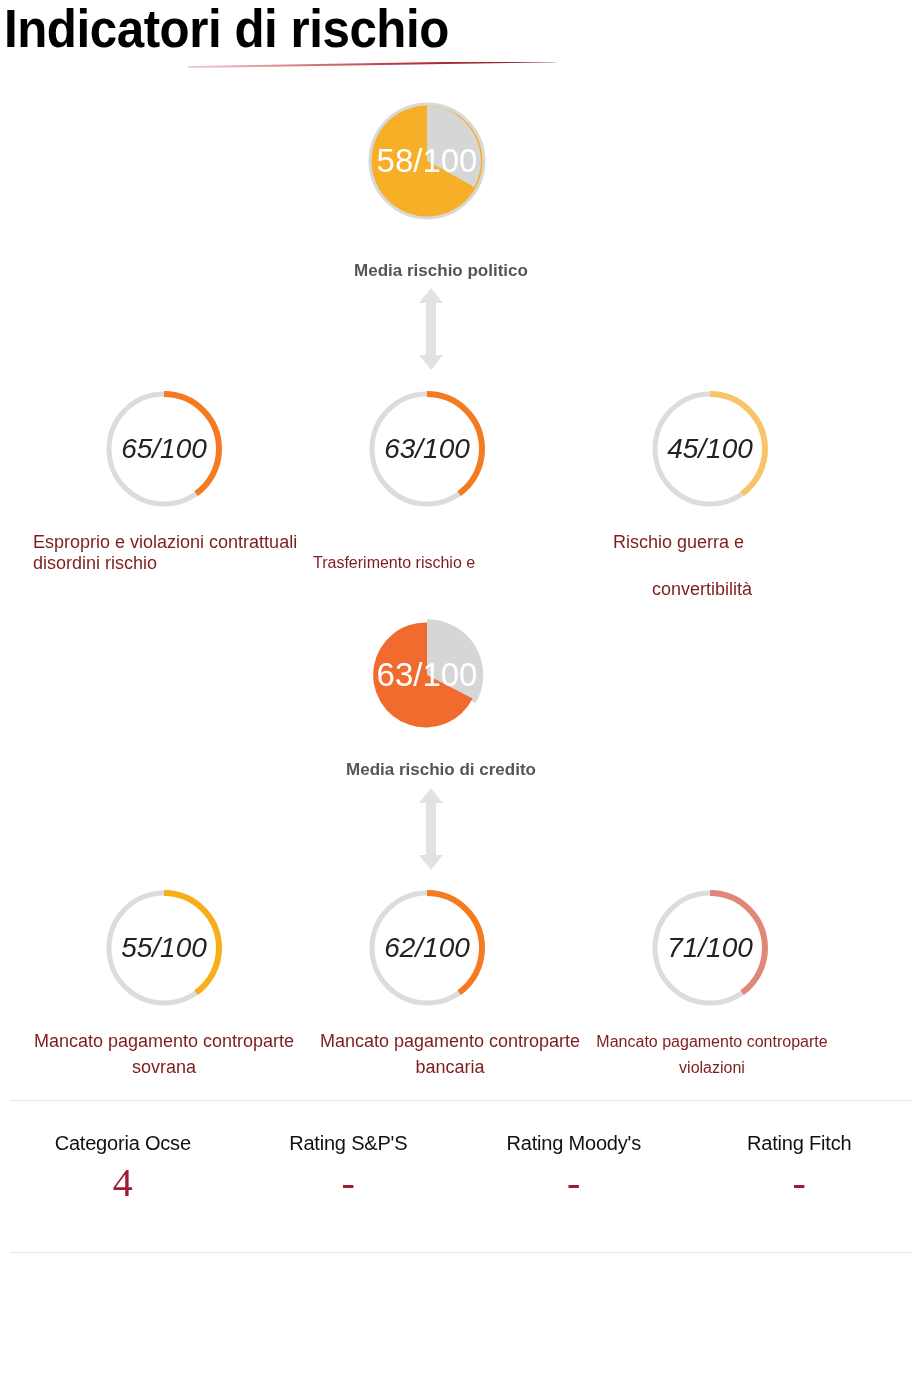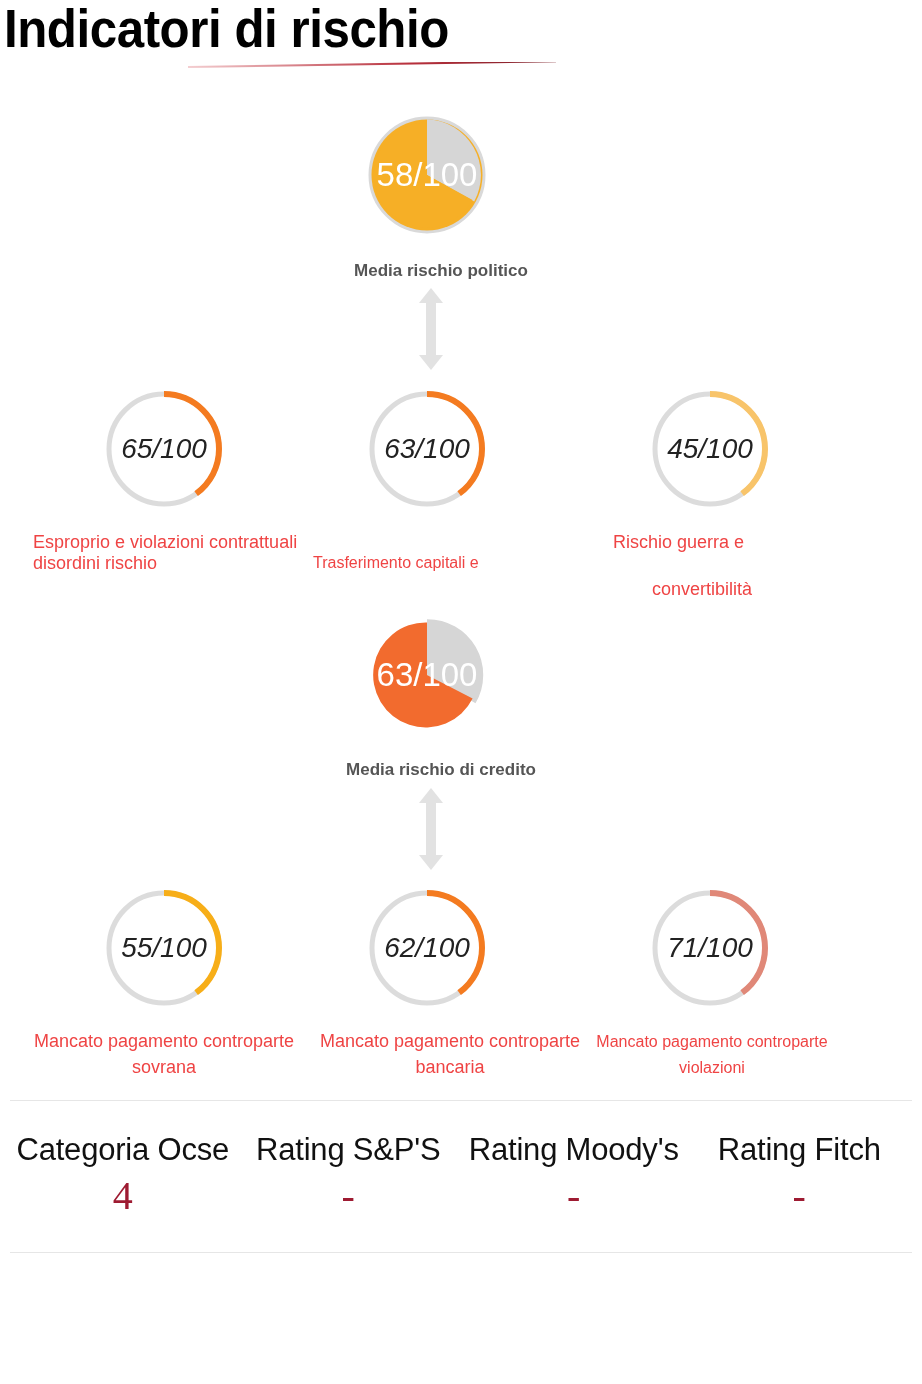--- a/index.html
+++ b/index.html
@@ -86,21 +86,21 @@
   .gauge-small .gauge-value {
     font-size: 28px;
     color: #222222;
     font-style: italic;
   }
 
   
   .lbl {
     position: absolute;
     font-family: "Liberation Sans", sans-serif;
-    color: #ef4444;
+    color: #7f1d1d;
     white-space: nowrap;
   }
   .lbl-bold {
     font-weight: bold;
     font-size: 17px;
     color: #555555;
   }
   .lbl-reg {
     font-size: 18px;
     font-weight: normal;
@@ -133,21 +133,21 @@
     height: 140px;
     display: flex;
   }
   .rating-cell {
     flex: 1 1 0;
     text-align: center;
     padding-top: 22px;
   }
   .rating-head {
     font-family: "Liberation Sans", sans-serif;
-    font-size: 31px;
+    font-size: 20px;
     color: #111111;
     letter-spacing: -0.2px;
     white-space: nowrap;
     text-align: center;
   }
   .rating-val {
     margin-top: 6px;
     font-family: "Liberation Serif", serif;
     font-size: 40px;
     line-height: 44px;
@@ -156,21 +156,21 @@
 </style>
 </head>
 <body>
 
 <div class="page-title">Indicatori di rischio</div>
 <div class="title-rule">
   <div class="bar"></div>
   <div class="bar2"></div>
 </div>
 
-<div class="gauge gauge-big" style="left:368px; top:116px; width:118px; height:118px;text-align:right;">
+<div class="gauge gauge-big" style="left:368px; top:102px; width:118px; height:118px;text-align:right;">
   <svg width="118" height="118" viewBox="0 0 118 118" aria-hidden="true">
     <circle cx="59" cy="59" r="55" fill="none" stroke="#d9d9d9" stroke-width="7"></circle>
     <circle cx="59" cy="59" r="55.5" fill="#f6af26" stroke="none" stroke-dasharray="205.6 143.0" stroke-dashoffset="0" transform="rotate(-90 59 59)"></circle>
     <path d="M 59 3.5 A 55.5 55.5 0 0 1 74.3 111" fill="#ffffff" opacity="0"></path>
     <path d="M 59 59 L 59 3.2 A 55.8 55.8 0 0 1 106.2 85.5 Z" fill="#d6d6d6"></path>
     <path d="M 59 59 L 104.5 84 A 52.5 52.5 0 1 1 59 6.5 Z" fill="#f6af26"></path>
   </svg>
   <div class="gauge-value">58/100</div>
 </div>
 <div class="lbl lbl-bold lbl-c" style="left:441px; top:261px;">Media rischio politico</div>
@@ -191,21 +191,21 @@
 <div class="lbl lbl-reg" style="left:33px; top:532px;">Esproprio e violazioni contrattuali</div>
 <div class="lbl lbl-reg" style="left:33px; top:553px;">disordini rischio</div>
 
 <div class="gauge gauge-small" style="left:367px; top:389px; width:120px; height:120px;">
   <svg width="120" height="120" viewBox="0 0 120 120">
     <circle cx="60" cy="60" r="55" fill="none" stroke="#dcdcdc" stroke-width="5"></circle>
     <circle cx="60" cy="60" r="55" fill="none" stroke="#f47b20" stroke-width="6" stroke-dasharray="138.2 207.4" stroke-dashoffset="0" transform="rotate(-90 60 60)"></circle>
   </svg>
   <div class="gauge-value">63/100</div>
 </div>
-<div class="lbl lbl-sm" style="left:313px; top:554px;">Trasferimento capitali e</div>
+<div class="lbl lbl-sm" style="left:313px; top:554px;">Trasferimento rischio e</div>
 
 <div class="gauge gauge-small" style="left:650px; top:389px; width:120px; height:120px;">
   <svg width="120" height="120" viewBox="0 0 120 120">
     <circle cx="60" cy="60" r="55" fill="none" stroke="#dcdcdc" stroke-width="5"></circle>
     <circle cx="60" cy="60" r="55" fill="none" stroke="#f8c46a" stroke-width="6" stroke-dasharray="138.2 207.4" stroke-dashoffset="0" transform="rotate(-90 60 60)"></circle>
   </svg>
   <div class="gauge-value">45/100</div>
 </div>
 <div class="lbl lbl-reg" style="left:613px; top:532px;">Rischio guerra e</div>
 <div class="lbl lbl-reg" style="left:652px; top:579px;">convertibilità</div>

